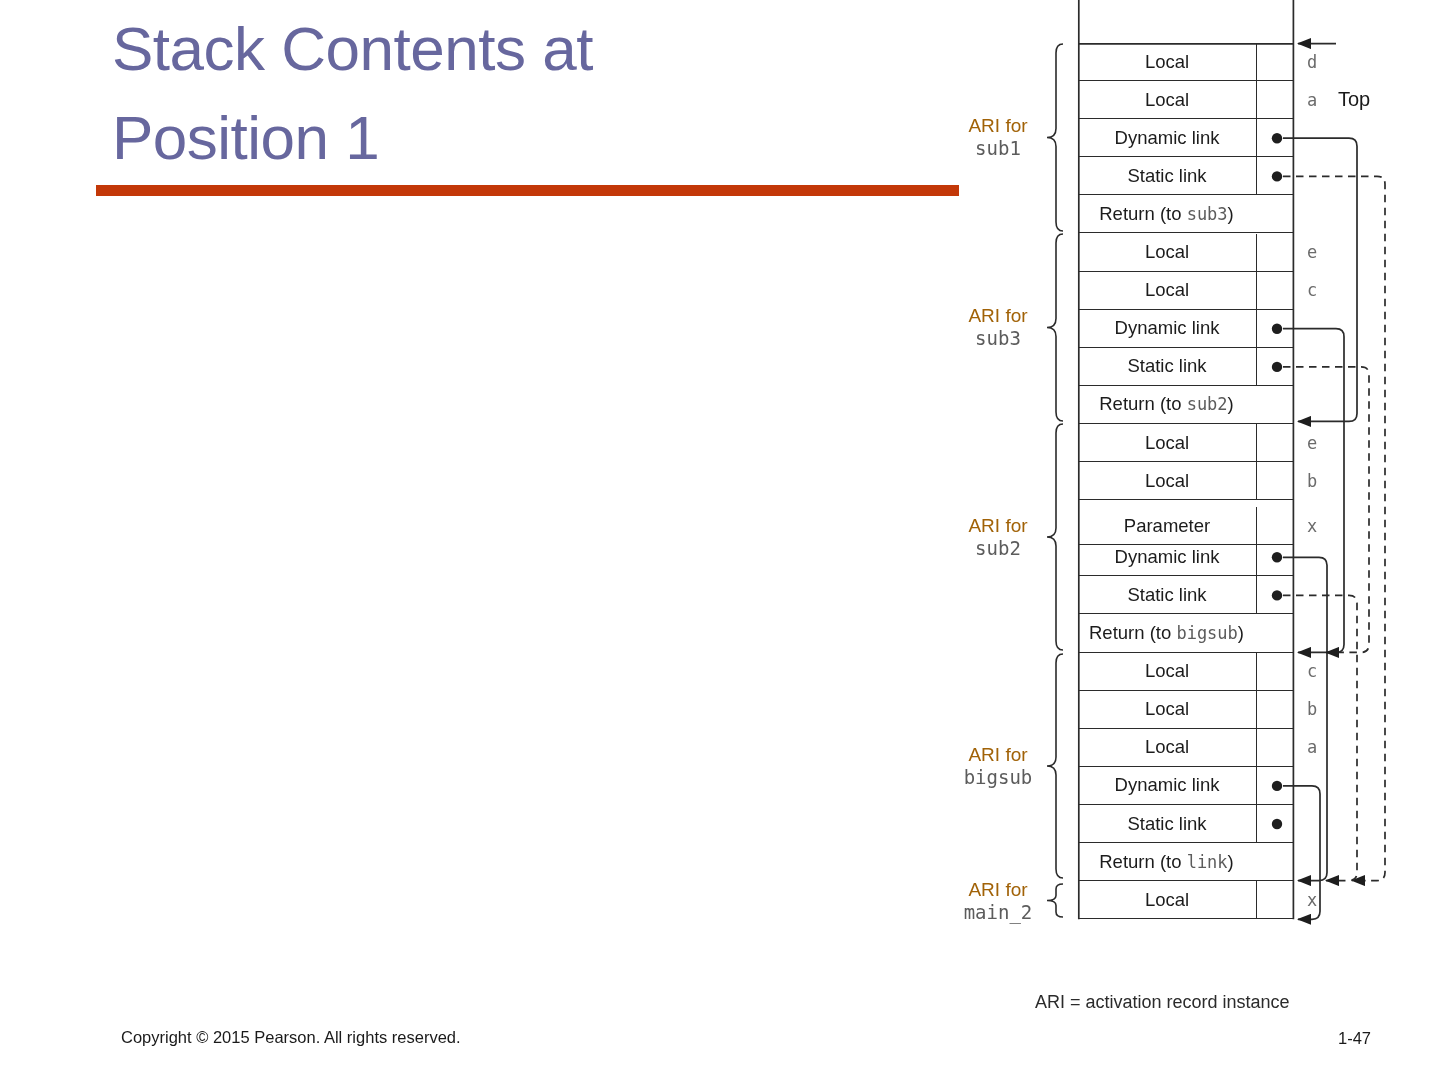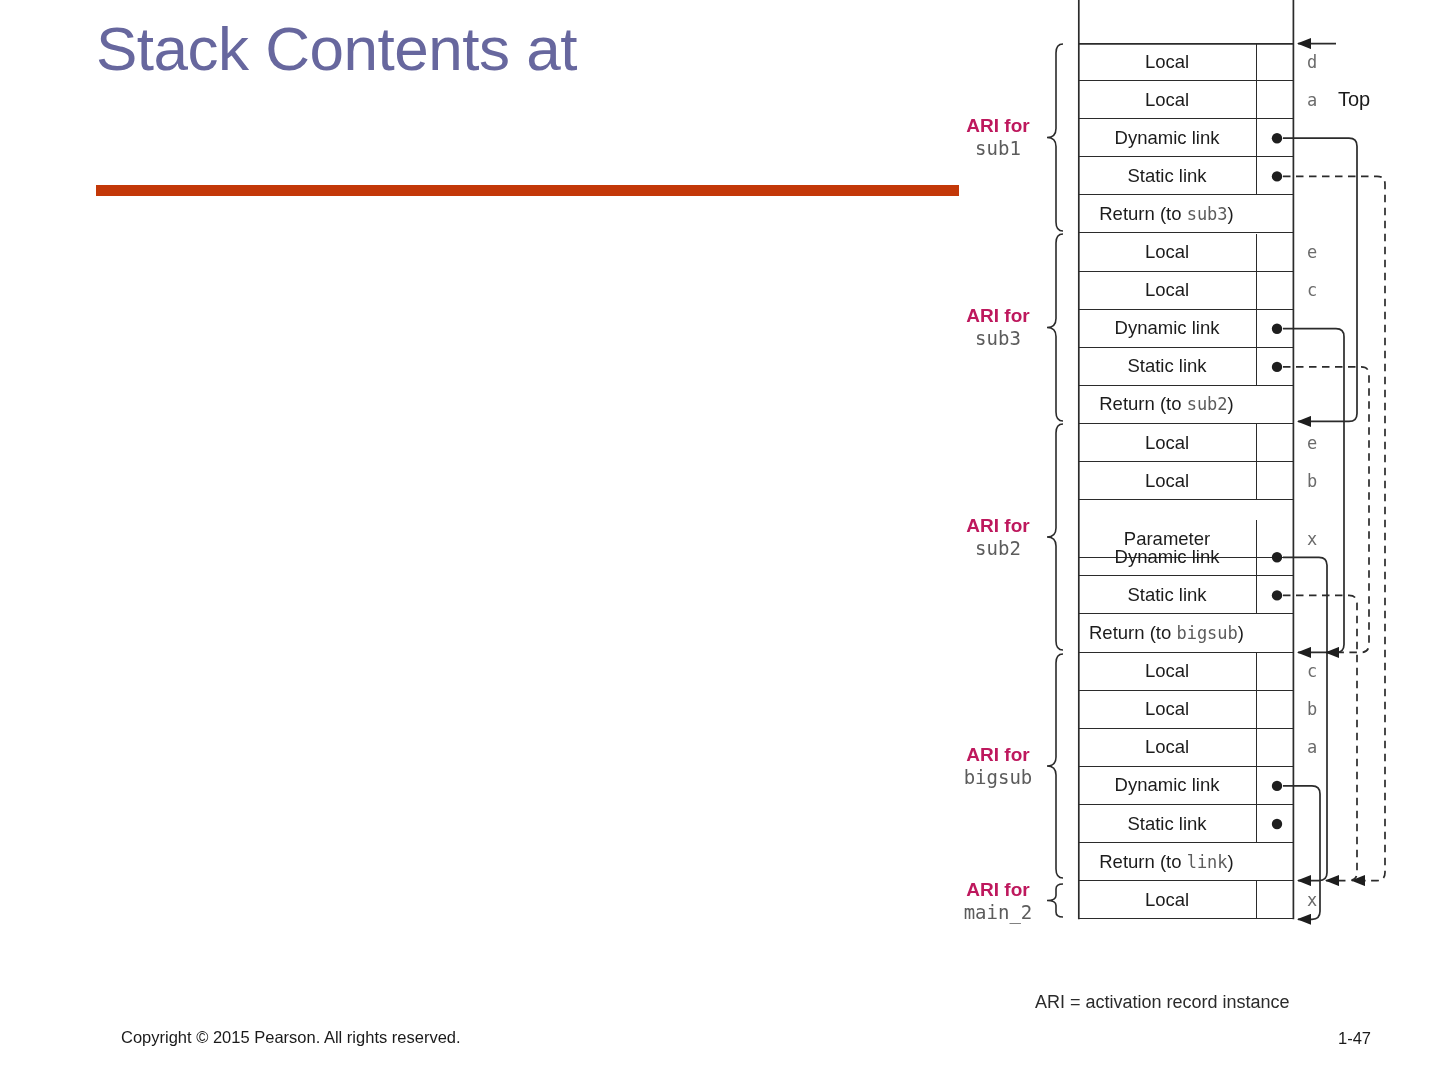--- a/index.html
+++ b/index.html
@@ -1,49 +1,50 @@
 <!DOCTYPE html>
 <html><head>
 <meta charset="utf-8">
 <style>
   html,body{margin:0;padding:0;}
   body{width:1440px;height:1080px;position:relative;background:#ffffff;overflow:hidden;
        font-family:"Liberation Sans",sans-serif;}
   .abs{position:absolute;}
   
-  #title{left:96px;top:4px;font-size:62px;line-height:89px;color:#67679E;letter-spacing:-.5px;}
+  #title{left:112px;top:4px;font-size:62px;line-height:89px;color:#67679E;letter-spacing:-.5px;}
   #title-rule{left:96px;top:185px;width:863px;height:11px;background:#C33808;}
   
   .stack-row{position:absolute;left:1078px;width:215px;height:38.1px;box-sizing:border-box;
              border-bottom:1.6px solid #2b2b2b;}
   .cell-main{position:absolute;left:0;top:0;width:178px;height:100%;display:flex;
              align-items:center;justify-content:center;font-size:18.5px;color:#1c1c1c;white-space:pre;}
   .cell-main.full{width:177px;}
   .cell-divider{position:absolute;left:178px;top:0;height:100%;width:0;border-left:1.5px solid #2b2b2b;}
   .mono{font-family:"DejaVu Sans Mono","Liberation Mono",monospace;color:#5c5c5c;}
   .cellmono{font-size:17px;}
   .var-label{position:absolute;left:229px;top:0;height:100%;display:flex;align-items:center;
              font-size:17px;color:#6b6b6b;}
   
   .ari-label{position:absolute;width:124px;text-align:center;transform:translateY(-50%);}
   .ari-label{left:936px;}
-  .ari-prefix{font-size:19px;color:#be185d;line-height:22px;font-weight:bold;}
+  .ari-prefix{font-size:19px;color:#a16207;line-height:22px;}
   .ari-name{font-size:19px;line-height:22px;text-align:center;}
   
   #top-label{left:1338px;top:40px;font-size:20px;color:#1a1a1a;margin-top:48px;}
   #note{left:1035px;top:992px;font-size:18px;color:#2b2b2b;}
   #copyright{left:121px;top:1028px;font-size:16.5px;color:#1a1a1a;}
   #page-number{left:1338px;top:1029px;font-size:16.5px;color:#1a1a1a;text-align:right;}
   svg{position:absolute;left:0;top:0;pointer-events:none;}
 </style>
 </head>
 <body>
 
 <div class="abs" id="title">
   <div>Stack Contents at</div>
+  <div>Position 1</div>
 </div>
 <div class="abs" id="title-rule"></div>
 
 <div id="stack-rows">
     <div class="stack-row" style="top: 43px;">
     <div class="cell-main"><span>Local</span><span class="mono cellmono"></span><span></span></div>
     <div class="cell-divider"></div>
     <div class="var-label mono">d</div>
   </div>
     <div class="stack-row" style="top: 81.1px;">
@@ -94,21 +95,21 @@
     <div class="stack-row" style="top: 424px;">
     <div class="cell-main"><span>Local</span><span class="mono cellmono"></span><span></span></div>
     <div class="cell-divider"></div>
     <div class="var-label mono">e</div>
   </div>
     <div class="stack-row" style="top: 462.1px;">
     <div class="cell-main"><span>Local</span><span class="mono cellmono"></span><span></span></div>
     <div class="cell-divider"></div>
     <div class="var-label mono">b</div>
   </div>
-    <div class="stack-row" style="top: 520px; padding-left: 19px;">
+    <div class="stack-row" style="top: 507px; padding-left: 19px;">
     <div class="cell-main"><span>Parameter</span><span class="mono cellmono"></span><span></span></div>
     <div class="cell-divider"></div>
     <div class="var-label mono">x</div>
   </div>
     <div class="stack-row" style="top: 538.3px;">
     <div class="cell-main"><span>Dynamic link</span><span class="mono cellmono"></span><span></span></div>
     <div class="cell-divider"></div>
     <div class="var-label mono"></div>
   </div>
     <div class="stack-row" style="top: 576.4px;">

